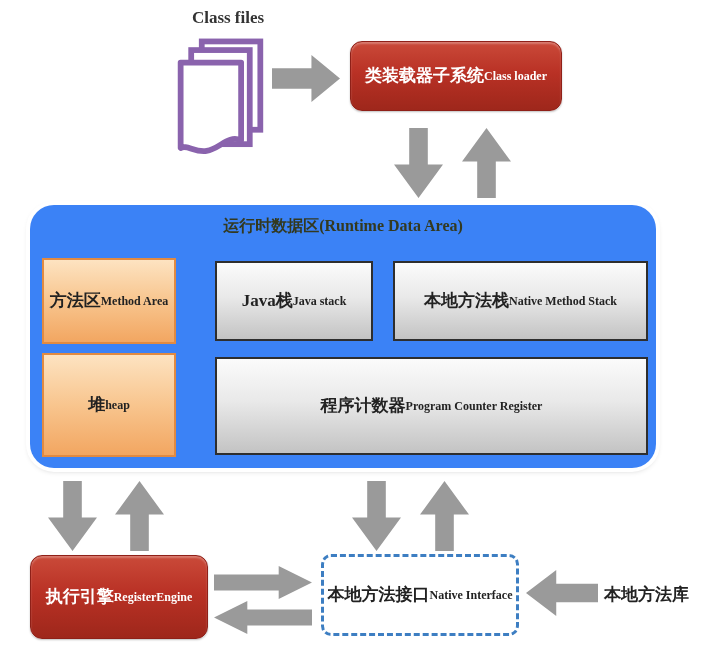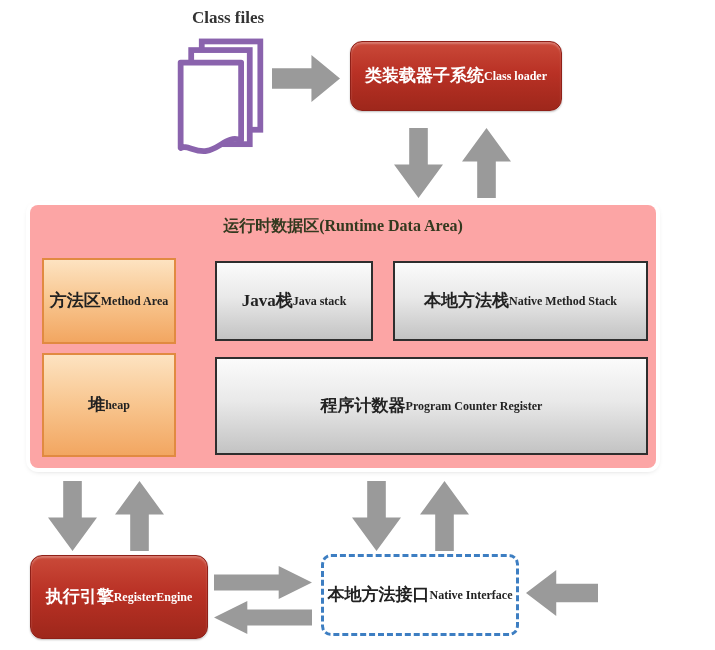--- a/index.html
+++ b/index.html
@@ -21,21 +21,21 @@
   }
   .gray-box {
     background:linear-gradient(180deg,#fbfbfb 0%,#e9e9e9 45%,#c3c3c3 100%);
     border:2px solid #2e2e2e; color:#222222;
   }
   .orange-box {
     background:linear-gradient(180deg,#fde3c1 0%,#f8c58e 50%,#f2a661 100%);
     border:2px solid #e18a41; color:#222222;
   }
   .green-area {
-    position:absolute; box-sizing:border-box; background:#fca5a5; border-radius:8px;
+    position:absolute; box-sizing:border-box; background:#3b82f6; border-radius:24px;
     box-shadow:0 0 0 4px #ffffff, 0 2px 6px rgba(0,0,0,.28);
   }
   .dashed-box {
     background:#ffffff; border:3px dashed #3d7ec2; border-radius:10px; color:#222222;
   }
   .zh { font-size:17px; line-height:1.3; }
   .en { font-size:12px; line-height:1.2; }
   .label-dark { position:absolute; color:#333333; font-weight:bold; font-size:17px; }
   .green-title {
     position:absolute; left:0; top:11px; width:100%; text-align:center;
@@ -118,14 +118,15 @@
   <div class="arrow arrow-right-thin" style="left:214px; top:566px; width:98px; height:33px;"></div>
   <div class="arrow arrow-left-thin" style="left:214px; top:601px; width:98px; height:33px;"></div>
 
   <div class="box dashed-box" style="left:321px; top:554px; width:198px; height:82px;">
     <div class="zh">本地方法接口</div>
     <div class="en">Native Interface</div>
   </div>
 
   <div class="arrow arrow-left-big" style="left:526px; top:570px; width:72px; height:46px;"></div>
 
+  <div class="label-dark" style="left:604px; top:583px; width:110px; text-align:left; color:#222;">本地方法库</div>
 
 </div>
 
 </body></html>

